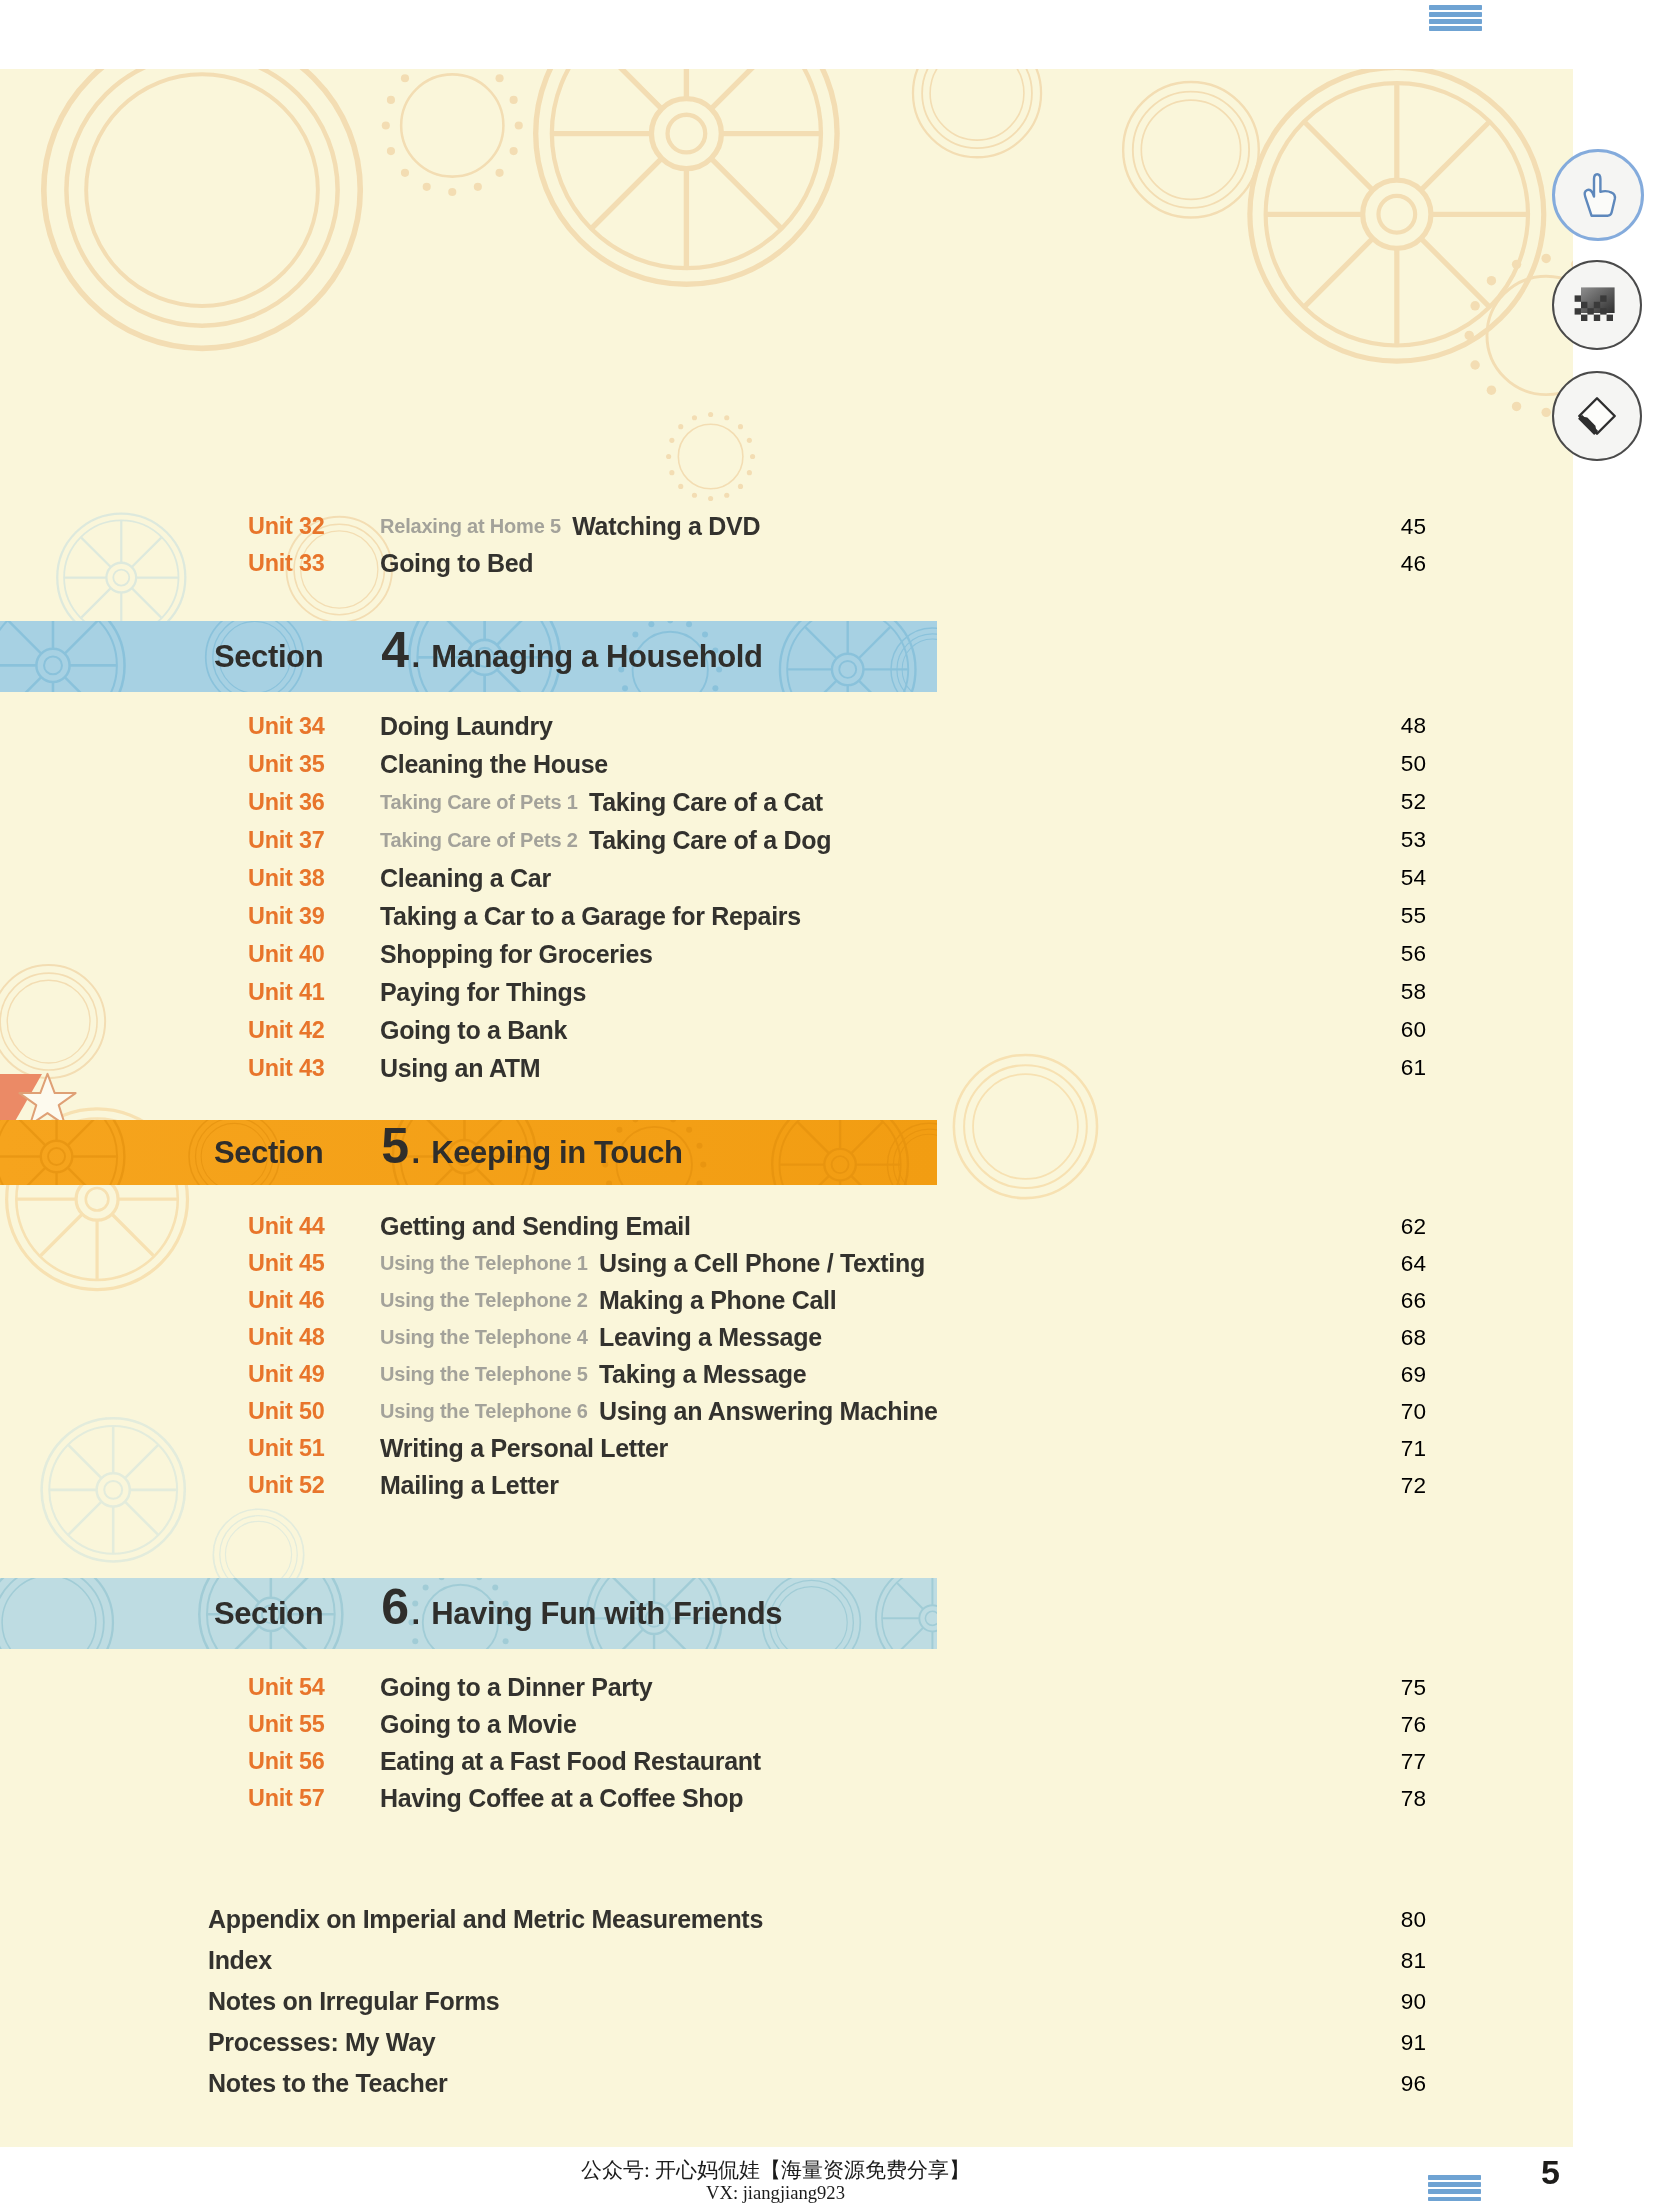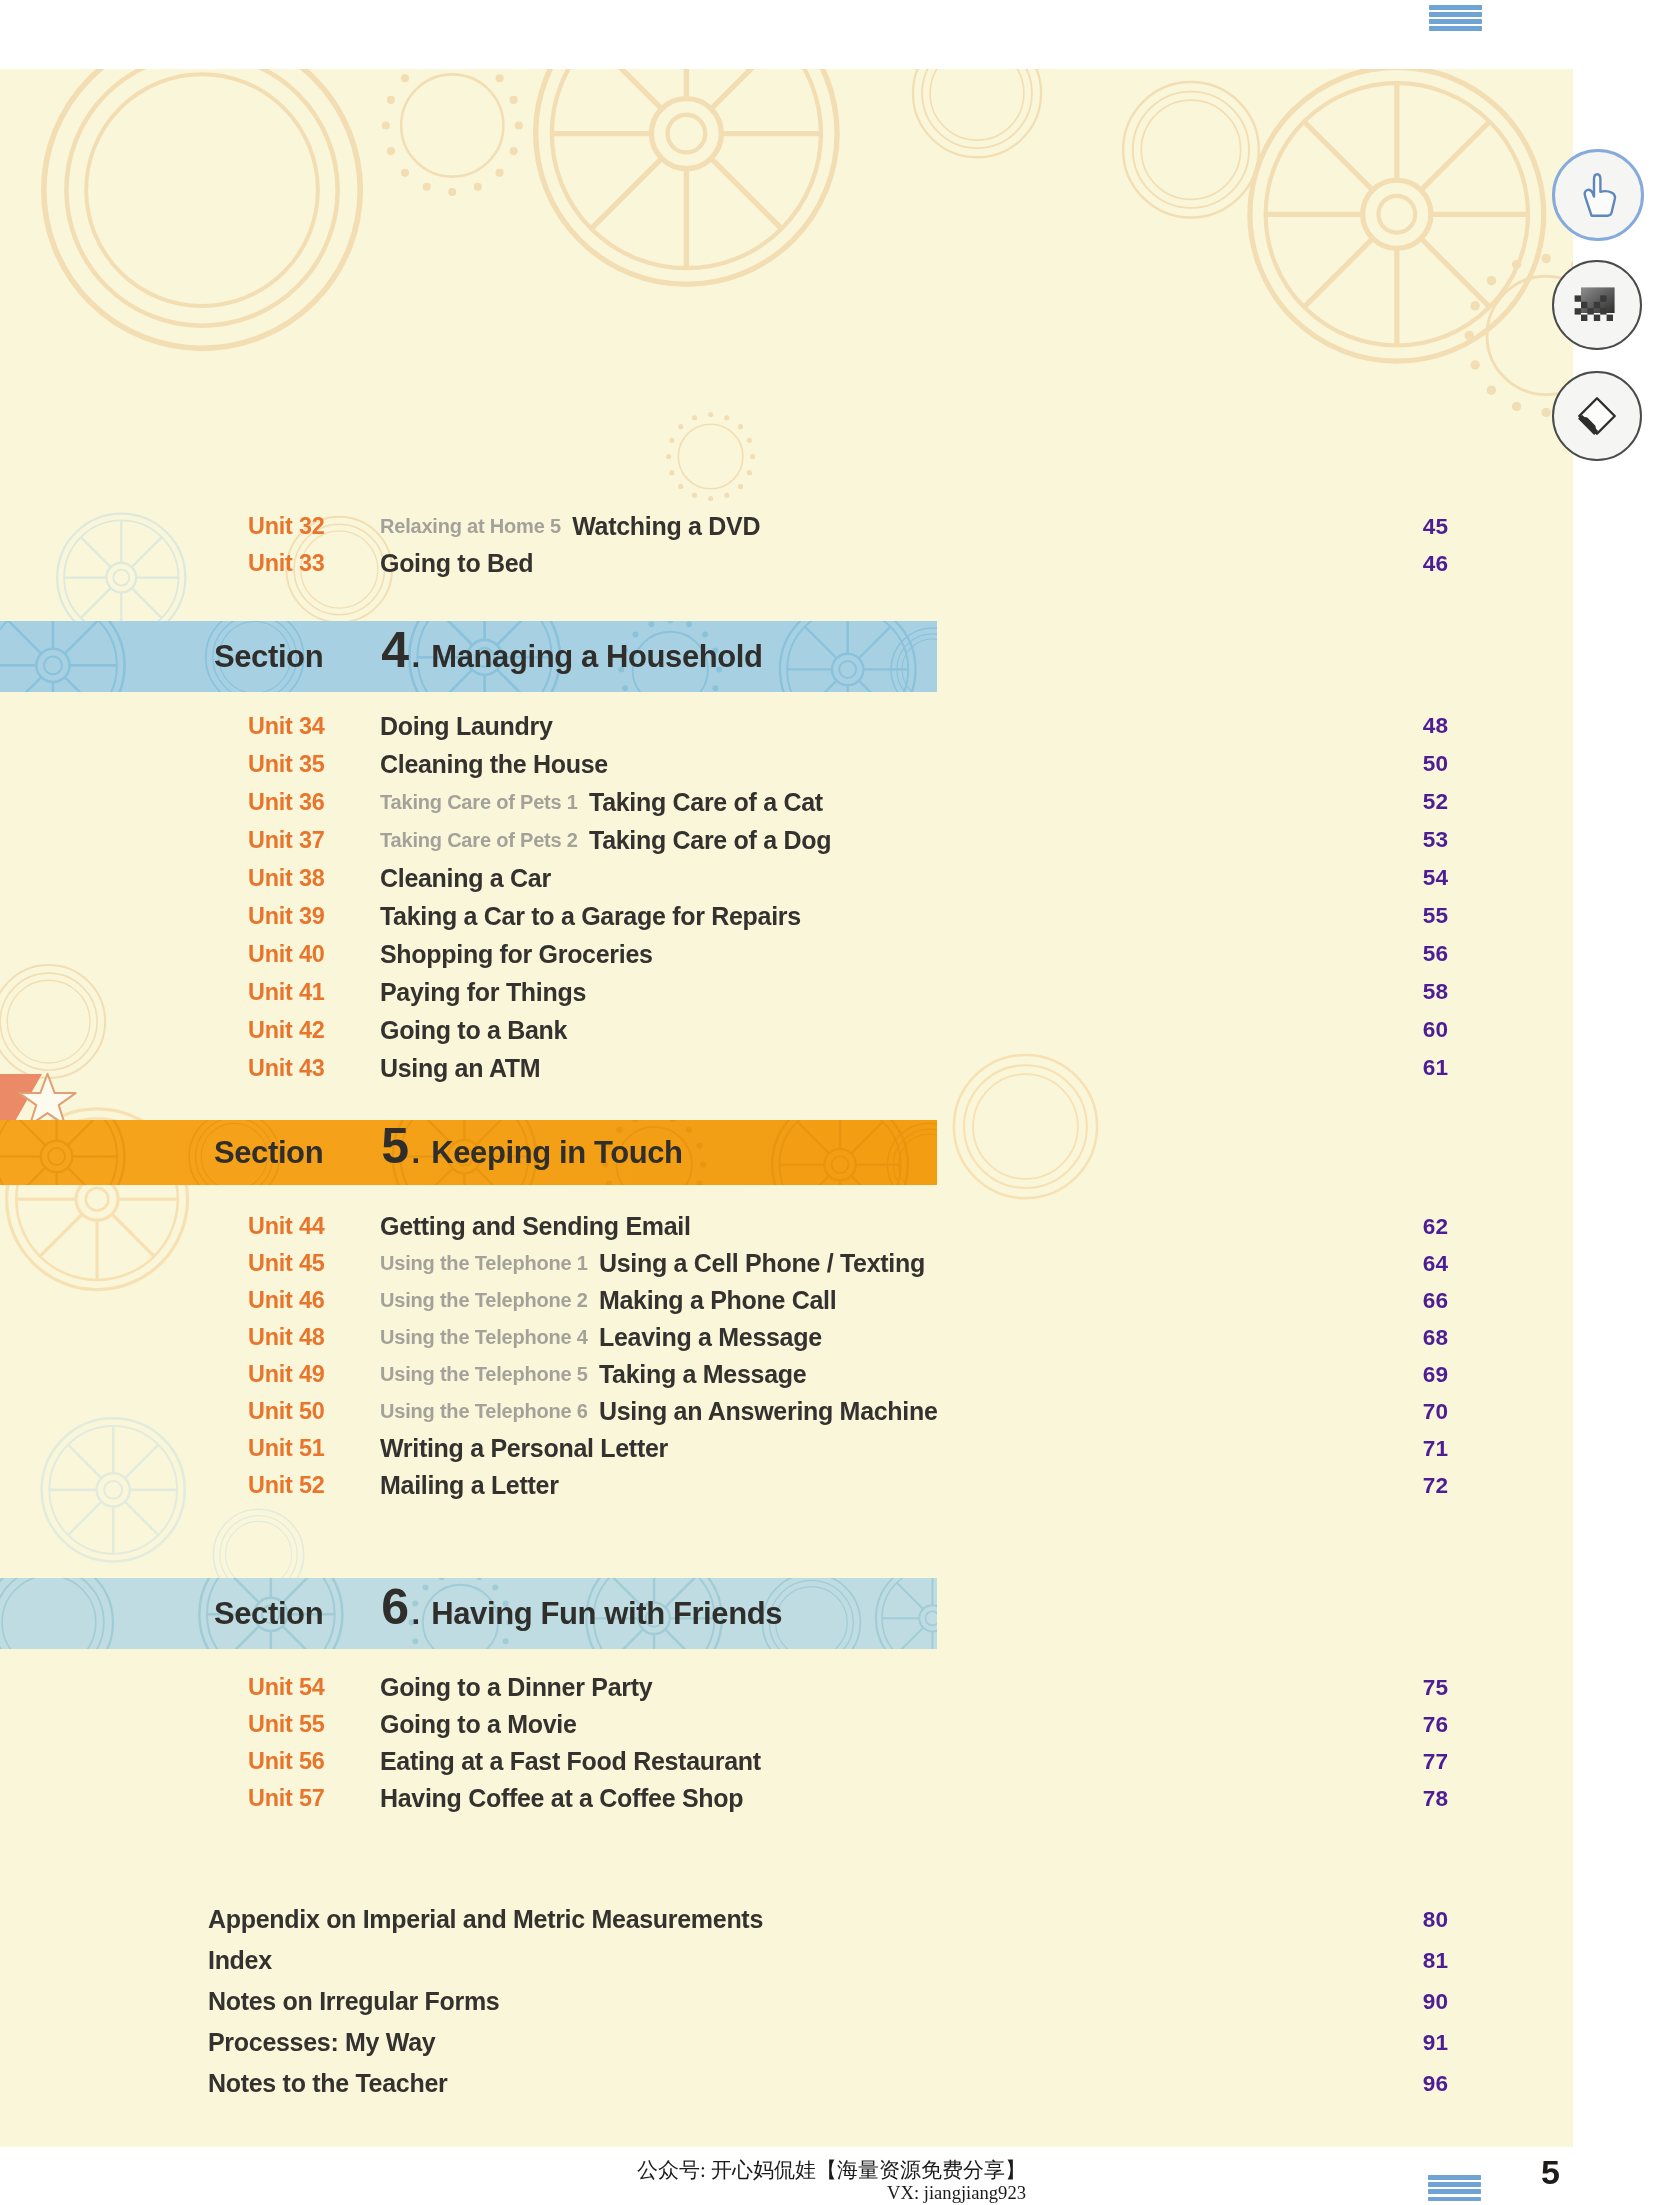--- a/index.html
+++ b/index.html
@@ -24,21 +24,21 @@
   .tool.hand{top:149px;border:3.2px solid #84ABDC;}
   .tool.pattern{top:260px;border:2.4px solid #4A4A4A;}
   .tool.eraser{top:371px;border:2.4px solid #4A4A4A;}
 
   
   .rows{position:absolute;left:0;width:1640px;}
   .row{display:flex;align-items:center;height:var(--rh);padding-left:248px;position:relative;}
   .u-label{color:#E8752B;font-weight:bold;font-size:23.4px;width:132px;flex:0 0 132px;letter-spacing:-0.2px;}
   .u-sub{color:#A3A29A;font-weight:bold;font-size:20px;margin-right:11.3px;white-space:nowrap;letter-spacing:-0.2px;}
   .u-title{color:#33322E;font-weight:bold;font-size:25px;white-space:nowrap;letter-spacing:-0.3px;}
-  .u-page{position:absolute;right:192px;color:#4c1d95;font-weight:bold;font-size:22.6px;}
+  .u-page{position:absolute;right:214px;color:#000000;font-weight:normal;font-size:22.6px;}
   .bm .row{padding-left:208px;}
   .bm .u-title{font-size:25px;}
 
   
   .banner{position:absolute;left:0;width:937px;overflow:hidden;}
   .banner.b4{top:552px;height:71px;background:#A7D1E3;}
   .banner.b5{top:1051px;height:65px;background:linear-gradient(90deg,#F6A41D,#F29D12);}
   .banner.b6{top:1509px;height:71px;background:#BEDCE2;}
   .btext{position:absolute;left:214px;bottom:13px;display:flex;align-items:baseline;white-space:nowrap;}
   .banner.b5 .btext{bottom:9.7px;}
@@ -48,21 +48,21 @@
   .sec-title{font-weight:bold;font-size:31px;color:#2F2E2B;letter-spacing:-0.4px;}
   .bdec{position:absolute;inset:0;}
 
   
   .corner-tri{position:absolute;left:0;top:1005px;width:42px;height:53px;
               background:#EB8A66;clip-path:polygon(0 0,100% 0,28% 100%,0 100%);}
   .star-svg{position:absolute;left:11.3px;top:1000px;}
 
   
   .folio{position:absolute;left:1541px;top:2153px;font-size:34px;font-weight:bold;color:#1D1C1A;}
-  .watermark{position:absolute;left:525px;top:2158px;width:501px;text-align:right;
+  .watermark{position:absolute;left:525px;top:2158px;width:501px;text-align:center;
              font-family:"Liberation Serif",serif;color:#1B1B1B;line-height:1.15;}
   .wm1{font-size:21px;}
   .wm2{font-size:18.6px;}
 </style>
 </head>
 <body>
 
 <svg width="0" height="0" style="position:absolute">
   <defs>
     <symbol id="wheel" viewBox="-60 -60 120 120">

